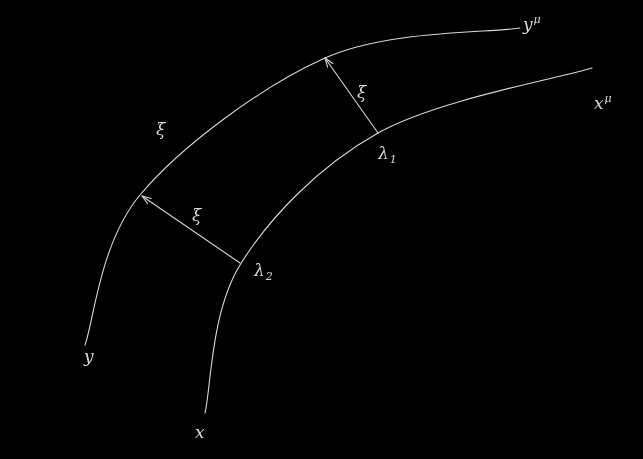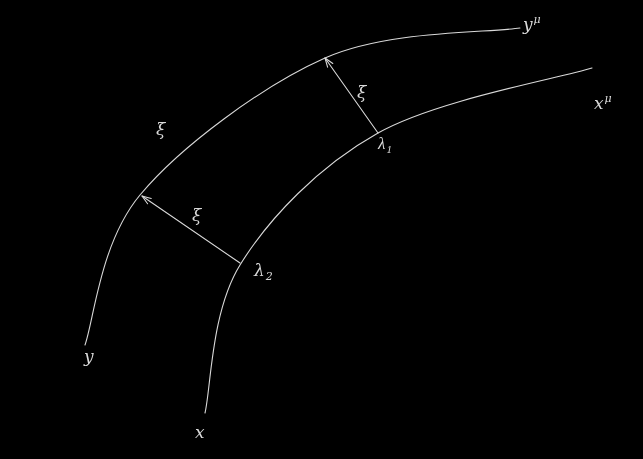--- a/index.html
+++ b/index.html
@@ -83,21 +83,21 @@
   <div class="lbl" style="left:594px; top:63px;margin-top:30px;">
     <span>x</span><sup>μ</sup>
   </div>
 
   <div class="lbl" style="left:357px; top:84px;">ξ</div>
 
   <div class="lbl" style="left:156px; top:121px;">ξ</div>
 
   <div class="lbl" style="left:192px; top:207px;">ξ</div>
 
-  <div class="lbl" style="left:378px; top:135px;font-family:Liberation Serif, serif;">
+  <div class="lbl" style="left:378px; top:145px;">
     <span>λ</span><sub>1</sub>
   </div>
 
   <div class="lbl" style="left:254px; top:262px;">
     <span>λ</span><sub>2</sub>
   </div>
 
   <div class="lbl" style="left:84px; top:348px;">y</div>
 
   <div class="lbl" style="left:195px; top:424px;">x</div>

